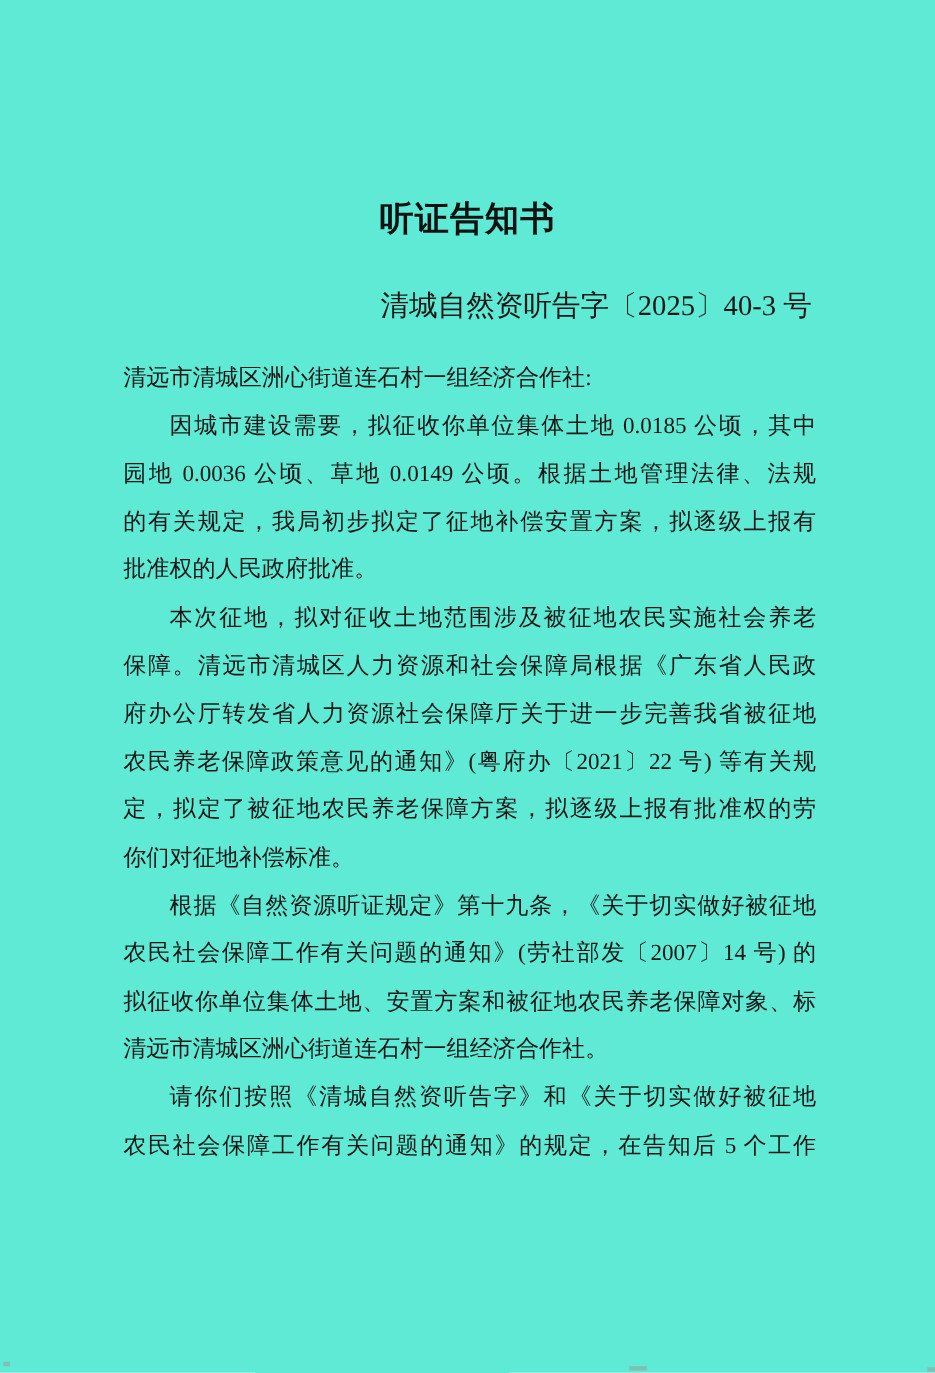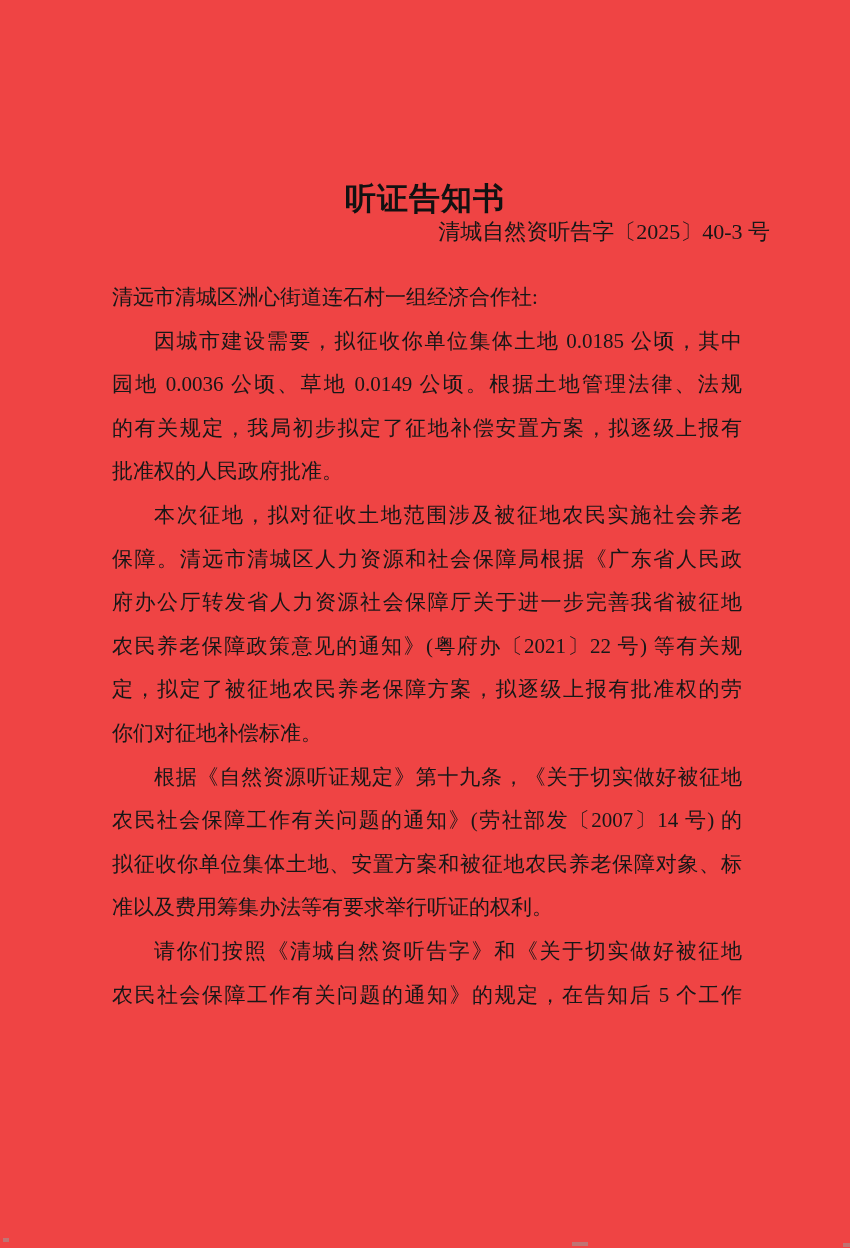--- a/index.html
+++ b/index.html
@@ -5,40 +5,41 @@
   html, body {
     margin: 0;
     padding: 0;
     background: #e8e8e8;
   }
   .page {
     position: relative;
     width: 850px;
     height: 1248px;
     margin: 0 auto;
-    background: #ef4444;
+    background: #5eead4;
     overflow: hidden;
     color: #151515;
   }
   .doc-title {
     margin: 0;
     padding-top: 180px;
     text-align: center;
     font-family: "Liberation Sans", "DejaVu Sans", sans-serif;
     font-weight: bold;
     font-size: 31px;
     line-height: 38px;
     letter-spacing: 1px;
     color: #111111;
   }
   .doc-number {
-    padding-right: 80px;
+    margin-top: 46px;
+    padding-right: 112px;
     text-align: right;
     font-family: "Liberation Serif", "DejaVu Serif", serif;
-    font-size: 22px;
+    font-size: 26px;
     line-height: 28px;
     color: #171717;
   }
   .doc-body {
     margin: 30px 108px 0 112px;
     font-family: "Liberation Serif", "DejaVu Serif", serif;
     font-size: 21px;
     line-height: 43.6px;
     color: #171717;
   }
@@ -81,21 +82,21 @@
     <div class="line end">批准权的人民政府批准。</div>
     <div class="line indent">本次征地，拟对征收土地范围涉及被征地农民实施社会养老</div>
     <div class="line">保障。清远市清城区人力资源和社会保障局根据《广东省人民政</div>
     <div class="line">府办公厅转发省人力资源社会保障厅关于进一步完善我省被征地</div>
     <div class="line">农民养老保障政策意见的通知》(粤府办〔2021〕22 号) 等有关规</div>
     <div class="line">定，拟定了被征地农民养老保障方案，拟逐级上报有批准权的劳</div>
     <div class="line end">你们对征地补偿标准。</div>
     <div class="line indent">根据《自然资源听证规定》第十九条，《关于切实做好被征地</div>
     <div class="line">农民社会保障工作有关问题的通知》(劳社部发〔2007〕14 号) 的</div>
     <div class="line">拟征收你单位集体土地、安置方案和被征地农民养老保障对象、标</div>
-    <div class="line end">准以及费用筹集办法等有要求举行听证的权利。</div>
+    <div class="line end">清远市清城区洲心街道连石村一组经济合作社。</div>
     <div class="line indent">请你们按照《清城自然资听告字》和《关于切实做好被征地</div>
     <div class="line">农民社会保障工作有关问题的通知》的规定，在告知后 5 个工作</div>
   </div>
 
   <div class="speck s1"></div>
   <div class="speck s2"></div>
   <div class="speck s3"></div>
 
 </div>
 

